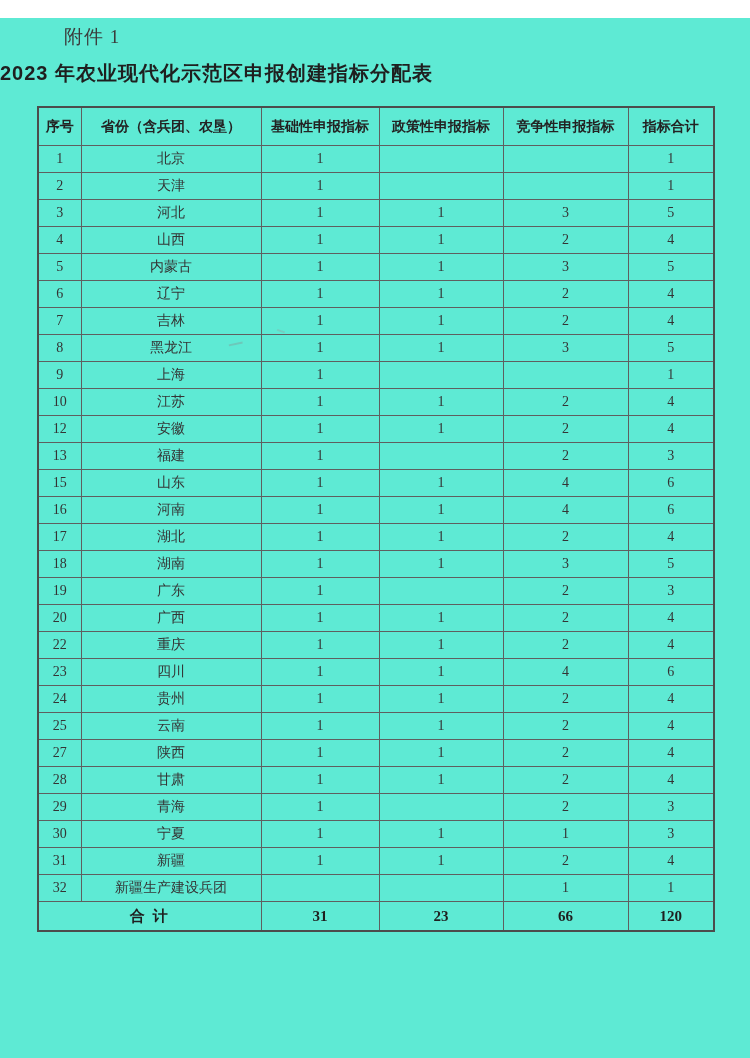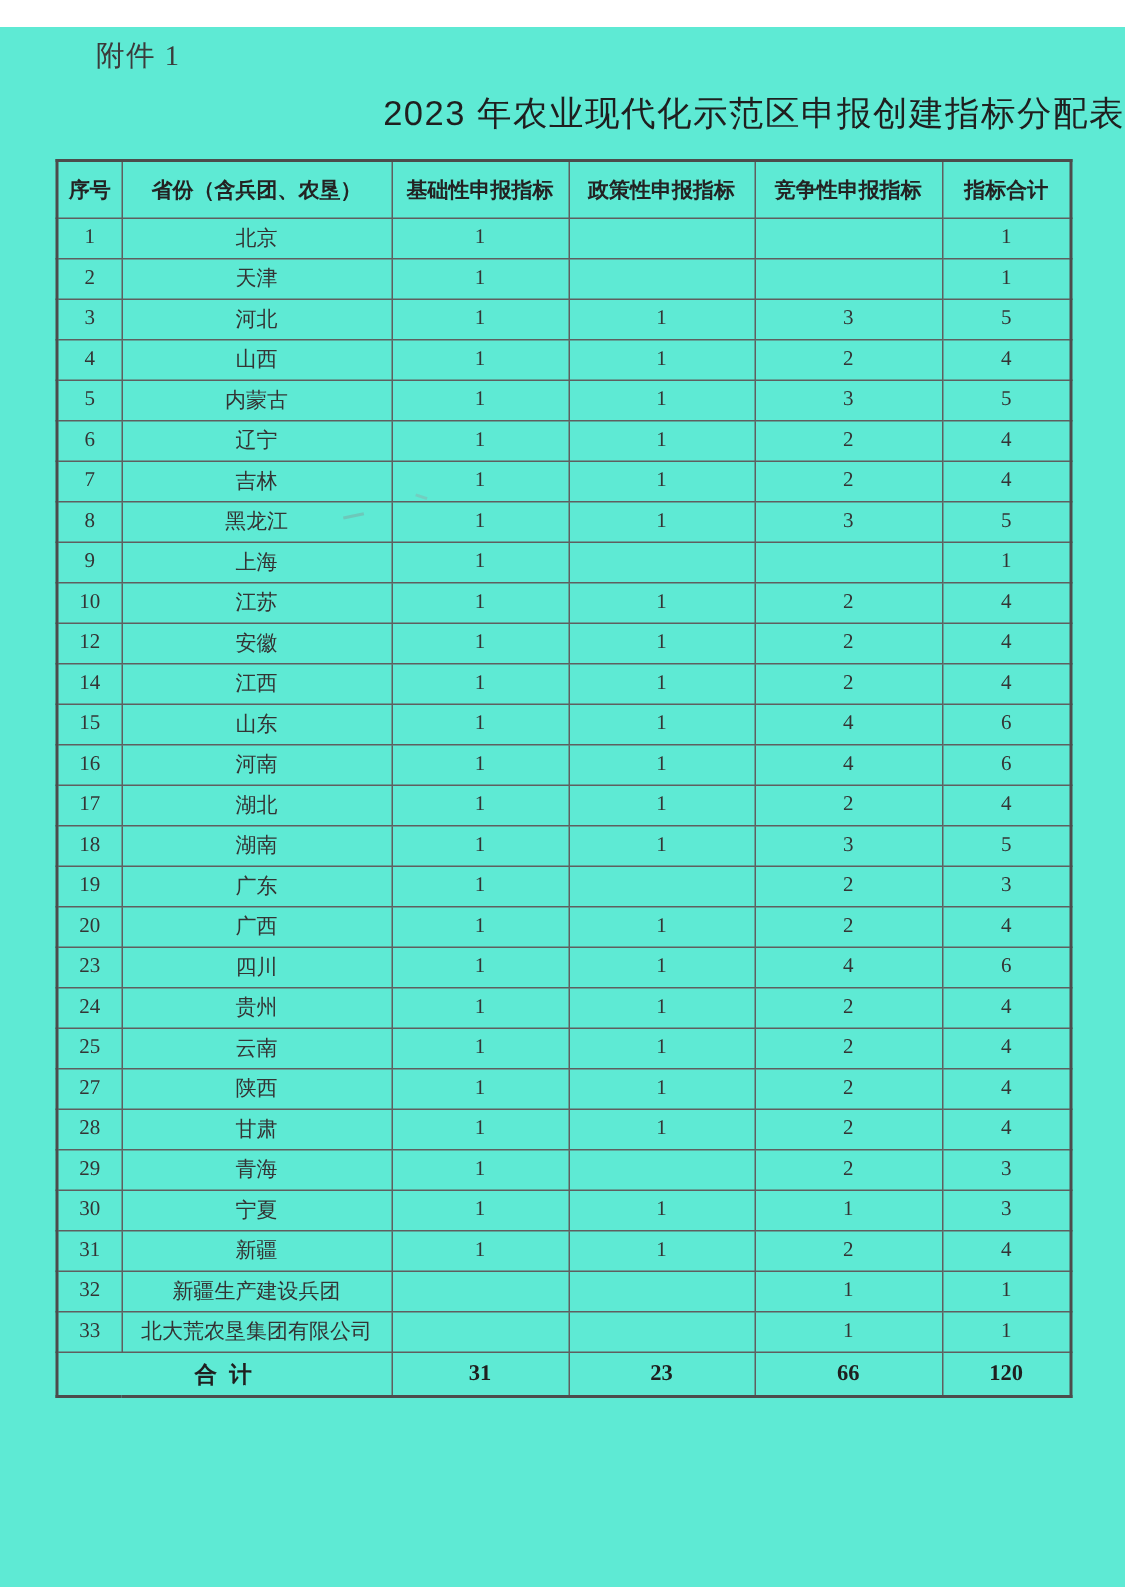--- a/index.html
+++ b/index.html
@@ -21,24 +21,24 @@
     font-size: 19px;
     color: #3b3b3b;
     font-family: "Liberation Serif", serif;
     letter-spacing: 1px;
   }
   .doc-title {
     position: absolute;
     top: 42px;
     left: 0;
     width: 100%;
-    text-align: right;
+    text-align: left;
     margin: 0;
-    font-size: 23px;
-    font-weight: normal;
+    font-size: 20px;
+    font-weight: bold;
     font-family: "Liberation Sans", sans-serif;
     letter-spacing: 1px;
     color: #1f1f1f;
   }
   table.alloc {
     position: absolute;
     left: 37px;
     top: 88px;
     width: 676px;
     border-collapse: collapse;
@@ -202,26 +202,26 @@
         </tr>
         <tr>
           <td>12</td>
           <td>安徽</td>
           <td>1</td>
           <td>1</td>
           <td>2</td>
           <td>4</td>
         </tr>
         <tr>
-          <td>14</td>
-          <td>江西</td>
-          <td>1</td>
-          <td>1</td>
-          <td>2</td>
-          <td>4</td>
+          <td>13</td>
+          <td>福建</td>
+          <td>1</td>
+          <td></td>
+          <td>2</td>
+          <td>3</td>
         </tr>
         <tr>
           <td>15</td>
           <td>山东</td>
           <td>1</td>
           <td>1</td>
           <td>4</td>
           <td>6</td>
         </tr>
         <tr>
@@ -258,20 +258,28 @@
         </tr>
         <tr>
           <td>20</td>
           <td>广西</td>
           <td>1</td>
           <td>1</td>
           <td>2</td>
           <td>4</td>
         </tr>
         <tr>
+          <td>22</td>
+          <td>重庆</td>
+          <td>1</td>
+          <td>1</td>
+          <td>2</td>
+          <td>4</td>
+        </tr>
+        <tr>
           <td>23</td>
           <td>四川</td>
           <td>1</td>
           <td>1</td>
           <td>4</td>
           <td>6</td>
         </tr>
         <tr>
           <td>24</td>
           <td>贵州</td>
@@ -324,28 +332,20 @@
           <td>31</td>
           <td>新疆</td>
           <td>1</td>
           <td>1</td>
           <td>2</td>
           <td>4</td>
         </tr>
         <tr>
           <td>32</td>
           <td>新疆生产建设兵团</td>
-          <td></td>
-          <td></td>
-          <td>1</td>
-          <td>1</td>
-        </tr>
-        <tr>
-          <td>33</td>
-          <td>北大荒农垦集团有限公司</td>
           <td></td>
           <td></td>
           <td>1</td>
           <td>1</td>
         </tr>
         <tr class="total-row">
           <td colspan="2" class="total-label">合  计</td>
           <td>31</td>
           <td>23</td>
           <td>66</td>

